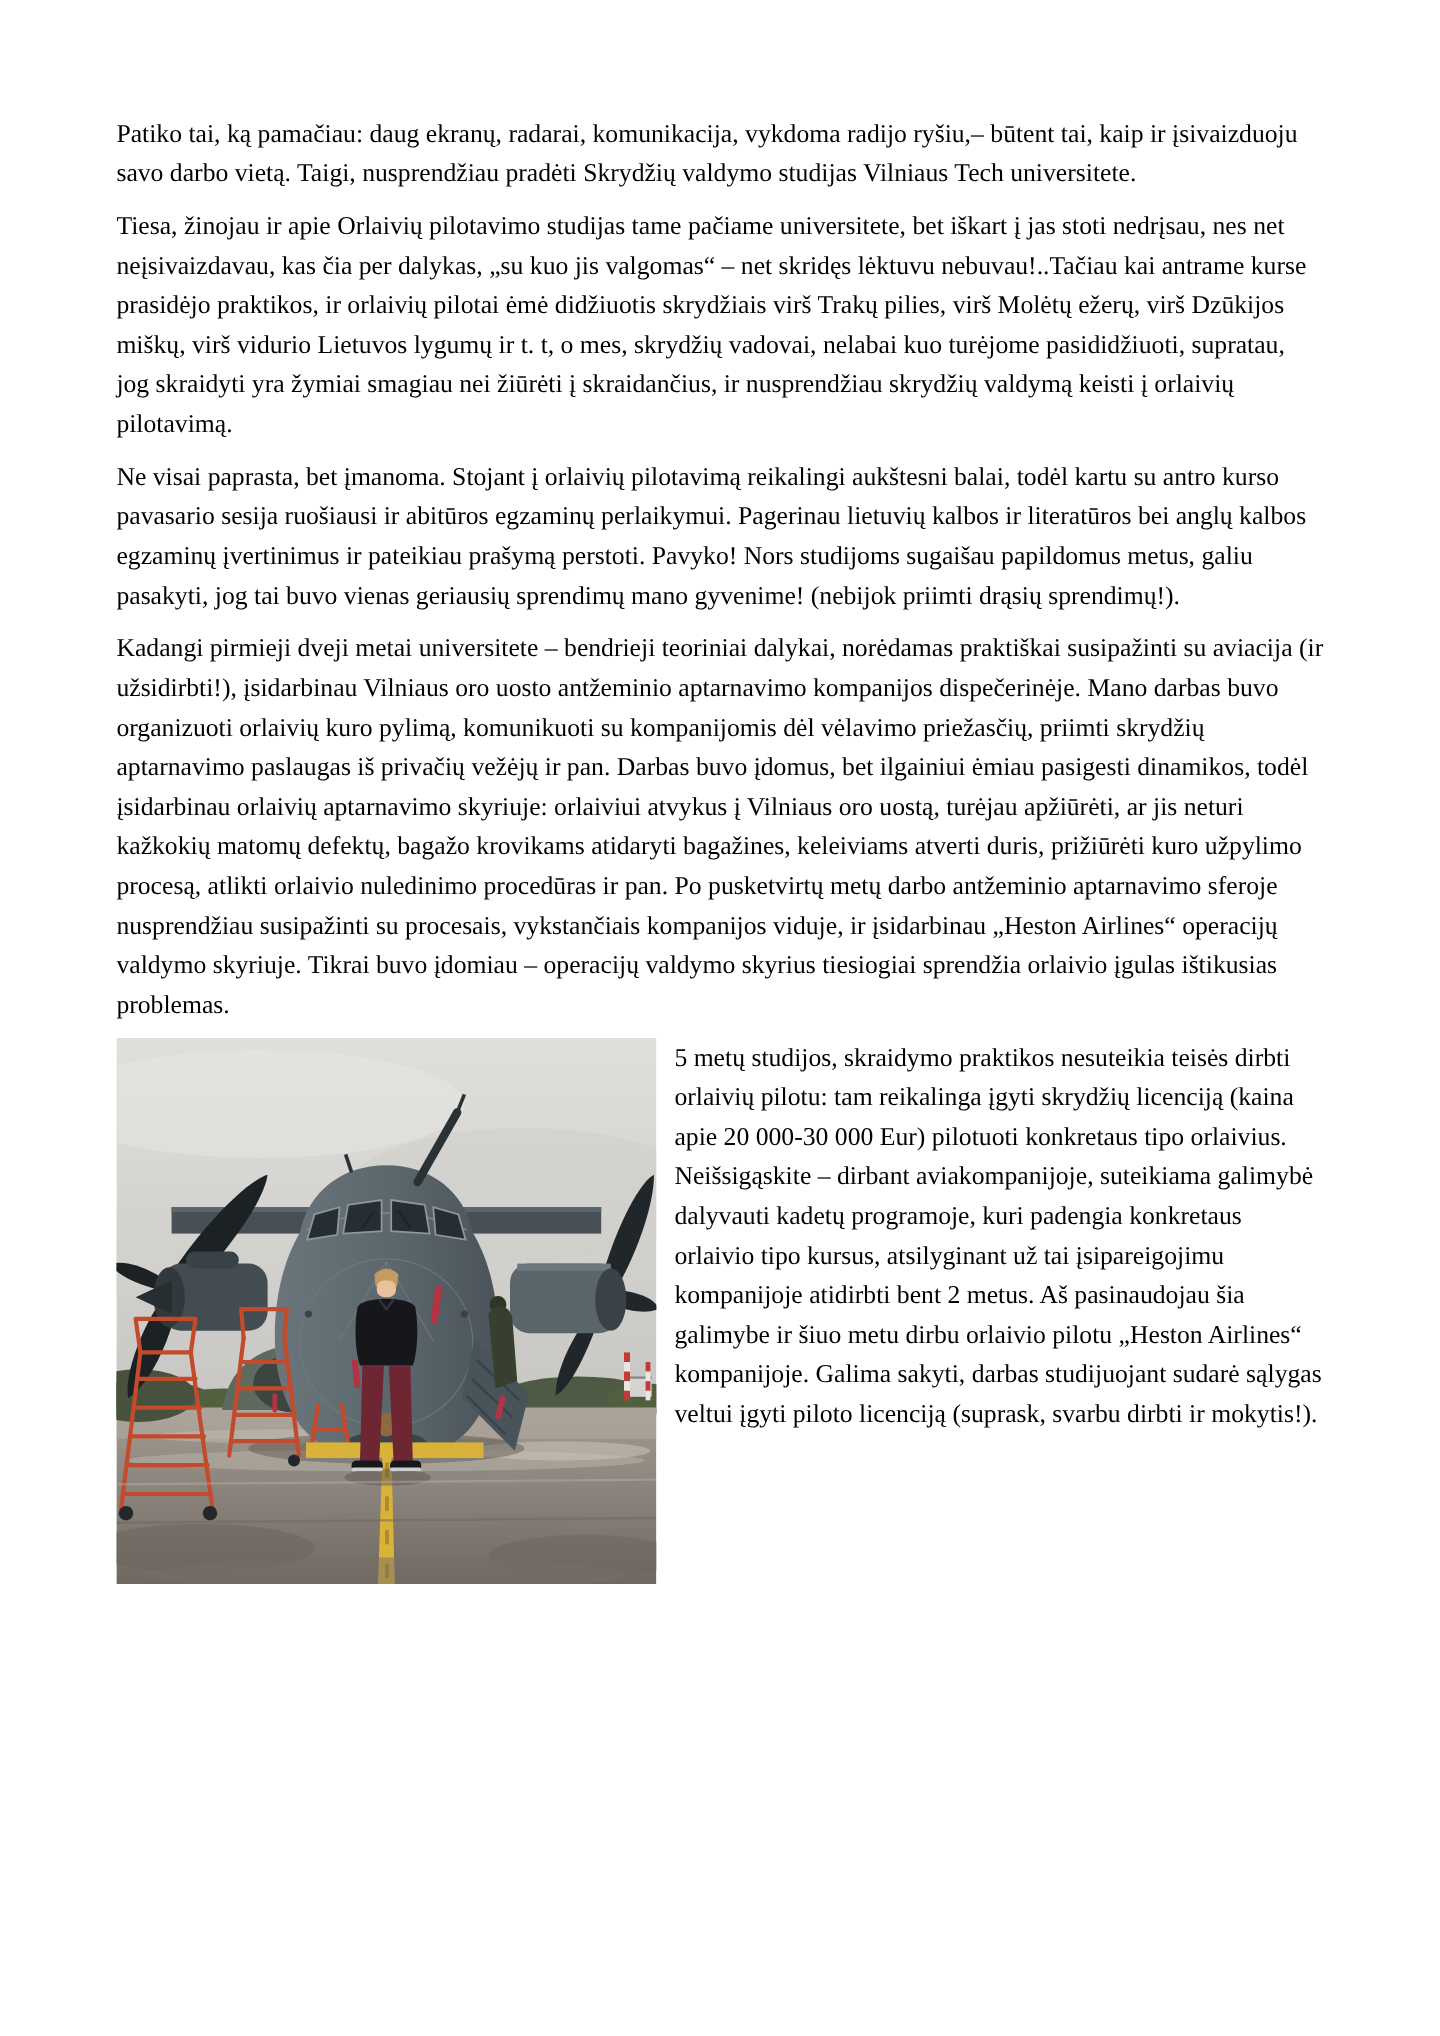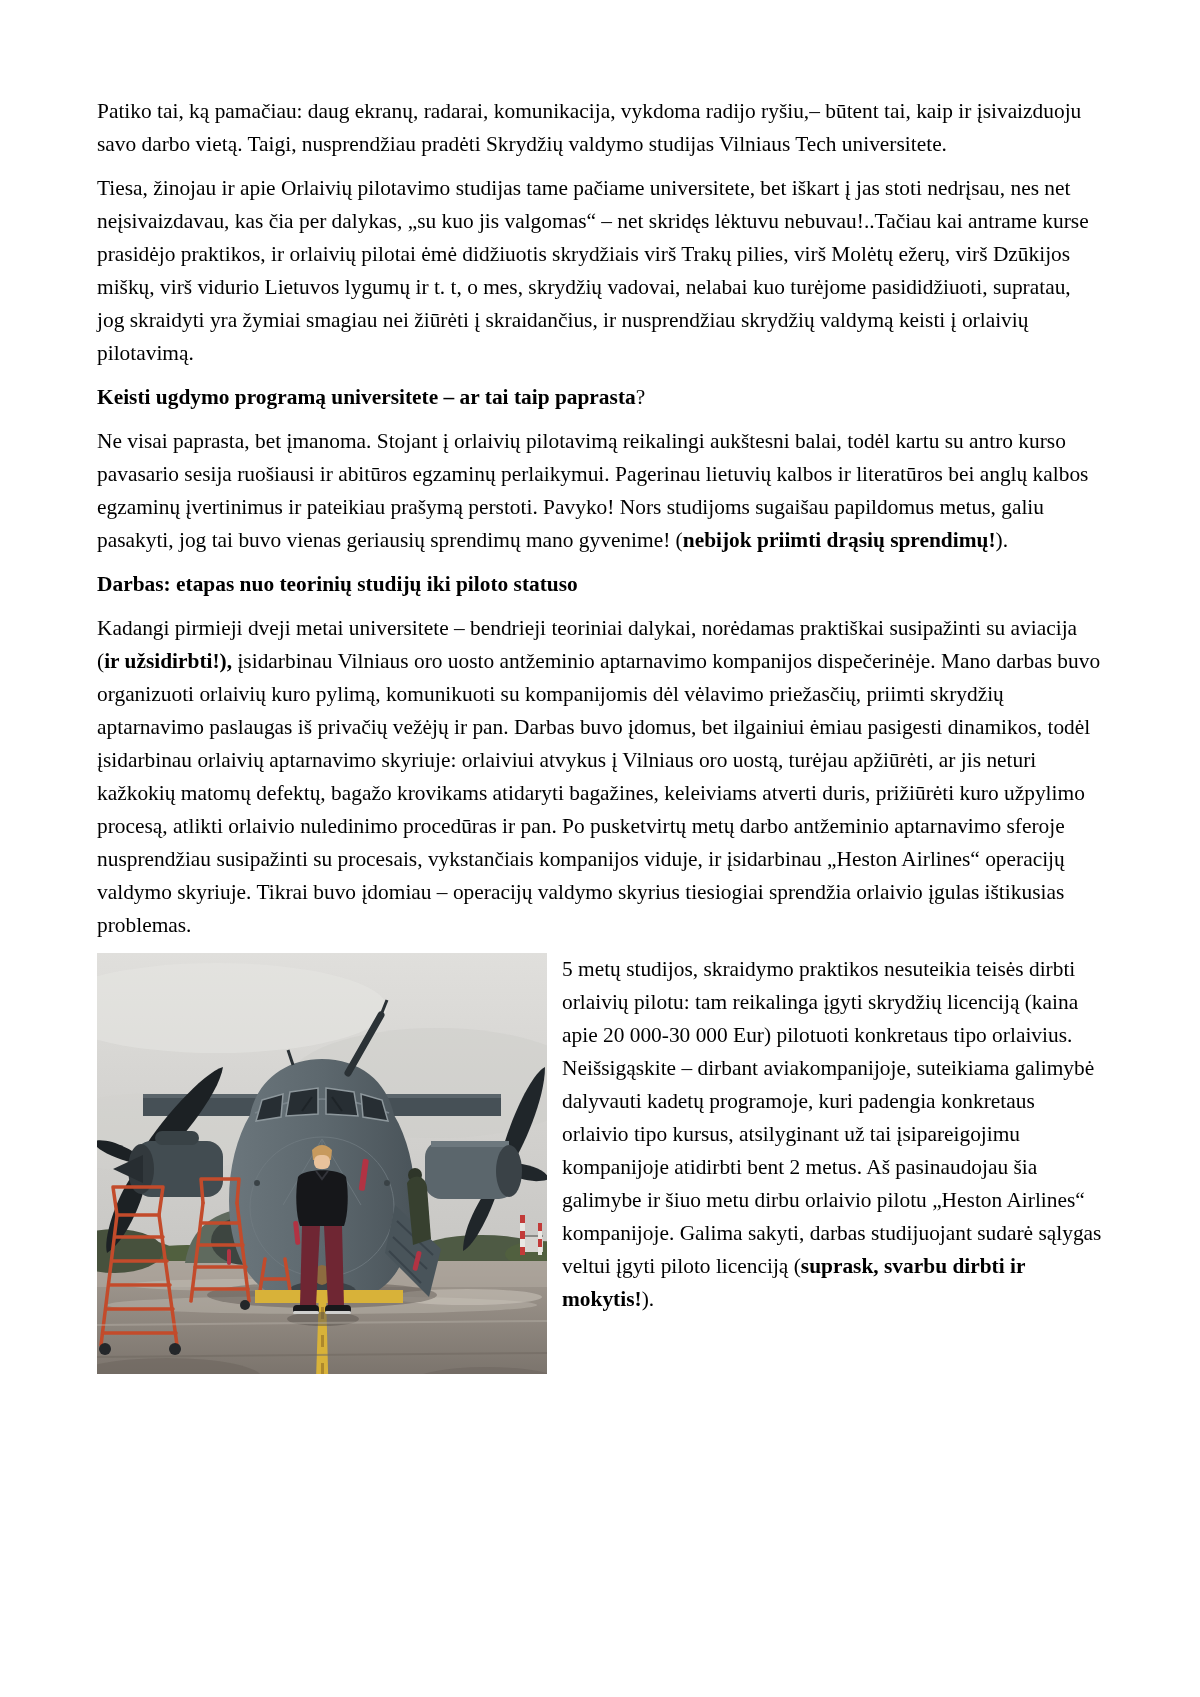--- a/index.html
+++ b/index.html
@@ -12,41 +12,39 @@
     padding: 95px 97px 0 97px;
     font-family: "Liberation Serif", "DejaVu Serif", serif;
     font-size: 21.4px;
     line-height: 33px;
     color: #000000;
     overflow: hidden;
   }
   .page p, .page h2 { margin: 0 0 11px 0; padding: 0; }
   .page h2 { font-size: 21.4px; line-height: 33px; font-weight: 700; }
   .h-tail { font-weight: 400; }
-  b { font-weight: 700; }
+  b { font-weight: 400; }
   .bottom-section { display: flex; gap: 15px; align-items: flex-start; }
   .photo-figure { margin: 0; padding: 0; flex: 0 0 450px; width: 450px; height: 455px; }
   .photo-figure svg { display: block; }
   .side-column { flex: 1 1 auto; min-width: 0; }
 </style>
 </head>
 <body>
 
 <div class="page">
 
   <p><span>Patiko tai, ką pamačiau: daug ekranų, radarai, komunikacija, vykdoma radijo ryšiu,– būtent tai, kaip ir įsivaizduoju savo darbo vietą. Taigi, nusprendžiau pradėti Skrydžių valdymo studijas Vilniaus Tech universitete.</span></p>
 
 
   <p><span>Tiesa, žinojau ir apie Orlaivių pilotavimo studijas tame pačiame universitete, bet iškart į jas stoti nedrįsau, nes net neįsivaizdavau, kas čia per dalykas, „su kuo jis valgomas“ – net skridęs lėktuvu nebuvau!..Tačiau kai antrame kurse prasidėjo praktikos, ir orlaivių pilotai ėmė didžiuotis skrydžiais virš Trakų pilies, virš Molėtų ežerų, virš Dzūkijos miškų, virš vidurio Lietuvos lygumų ir t. t, o mes, skrydžių vadovai, nelabai kuo turėjome pasididžiuoti, supratau, jog skraidyti yra žymiai smagiau nei žiūrėti į skraidančius, ir nusprendžiau skrydžių valdymą keisti į orlaivių pilotavimą.</span></p>
 
-  <h2><span>Keisti ugdymo programą universitete – ar tai taip paprasta</span><span class="h-tail">?</span></h2>
 
   <p><span>Ne visai paprasta, bet įmanoma. Stojant į orlaivių pilotavimą reikalingi aukštesni balai, todėl kartu su antro kurso pavasario sesija ruošiausi ir abitūros egzaminų perlaikymui. Pagerinau lietuvių kalbos ir literatūros bei anglų kalbos egzaminų įvertinimus ir pateikiau prašymą perstoti. Pavyko! Nors studijoms sugaišau papildomus metus, galiu pasakyti, jog tai buvo vienas geriausių sprendimų mano gyvenime! (</span><b>nebijok priimti drąsių sprendimų!</b><span>).</span></p>
 
-  <h2><span>Darbas: etapas nuo teorinių studijų iki piloto statuso</span></h2>
 
   <p><span>Kadangi pirmieji dveji metai universitete – bendrieji teoriniai dalykai, norėdamas praktiškai susipažinti su aviacija (</span><b>ir užsidirbti!),</b><span> įsidarbinau Vilniaus oro uosto antžeminio aptarnavimo kompanijos dispečerinėje. Mano darbas buvo organizuoti orlaivių kuro pylimą, komunikuoti su kompanijomis dėl vėlavimo priežasčių, priimti skrydžių aptarnavimo paslaugas iš privačių vežėjų ir pan. Darbas buvo įdomus, bet ilgainiui ėmiau pasigesti dinamikos, todėl įsidarbinau orlaivių aptarnavimo skyriuje: orlaiviui atvykus į Vilniaus oro uostą, turėjau apžiūrėti, ar jis neturi kažkokių matomų defektų, bagažo krovikams atidaryti bagažines, keleiviams atverti duris, prižiūrėti kuro užpylimo procesą, atlikti orlaivio nuledinimo procedūras ir pan. Po pusketvirtų metų darbo antžeminio aptarnavimo sferoje nusprendžiau susipažinti su procesais, vykstančiais kompanijos viduje, ir įsidarbinau „Heston Airlines“ operacijų valdymo skyriuje. Tikrai buvo įdomiau – operacijų valdymo skyrius tiesiogiai sprendžia orlaivio įgulas ištikusias problemas.</span></p>
 
   <div class="bottom-section">
 
     <figure class="photo-figure">
       <svg viewBox="0 0 450 455" width="450" height="455" xmlns="http://www.w3.org/2000/svg">
         <defs>
           <linearGradient id="skyGrad" x1="0" y1="0" x2="0" y2="1">
             <stop offset="0" stop-color="#e0dfdc"></stop>

